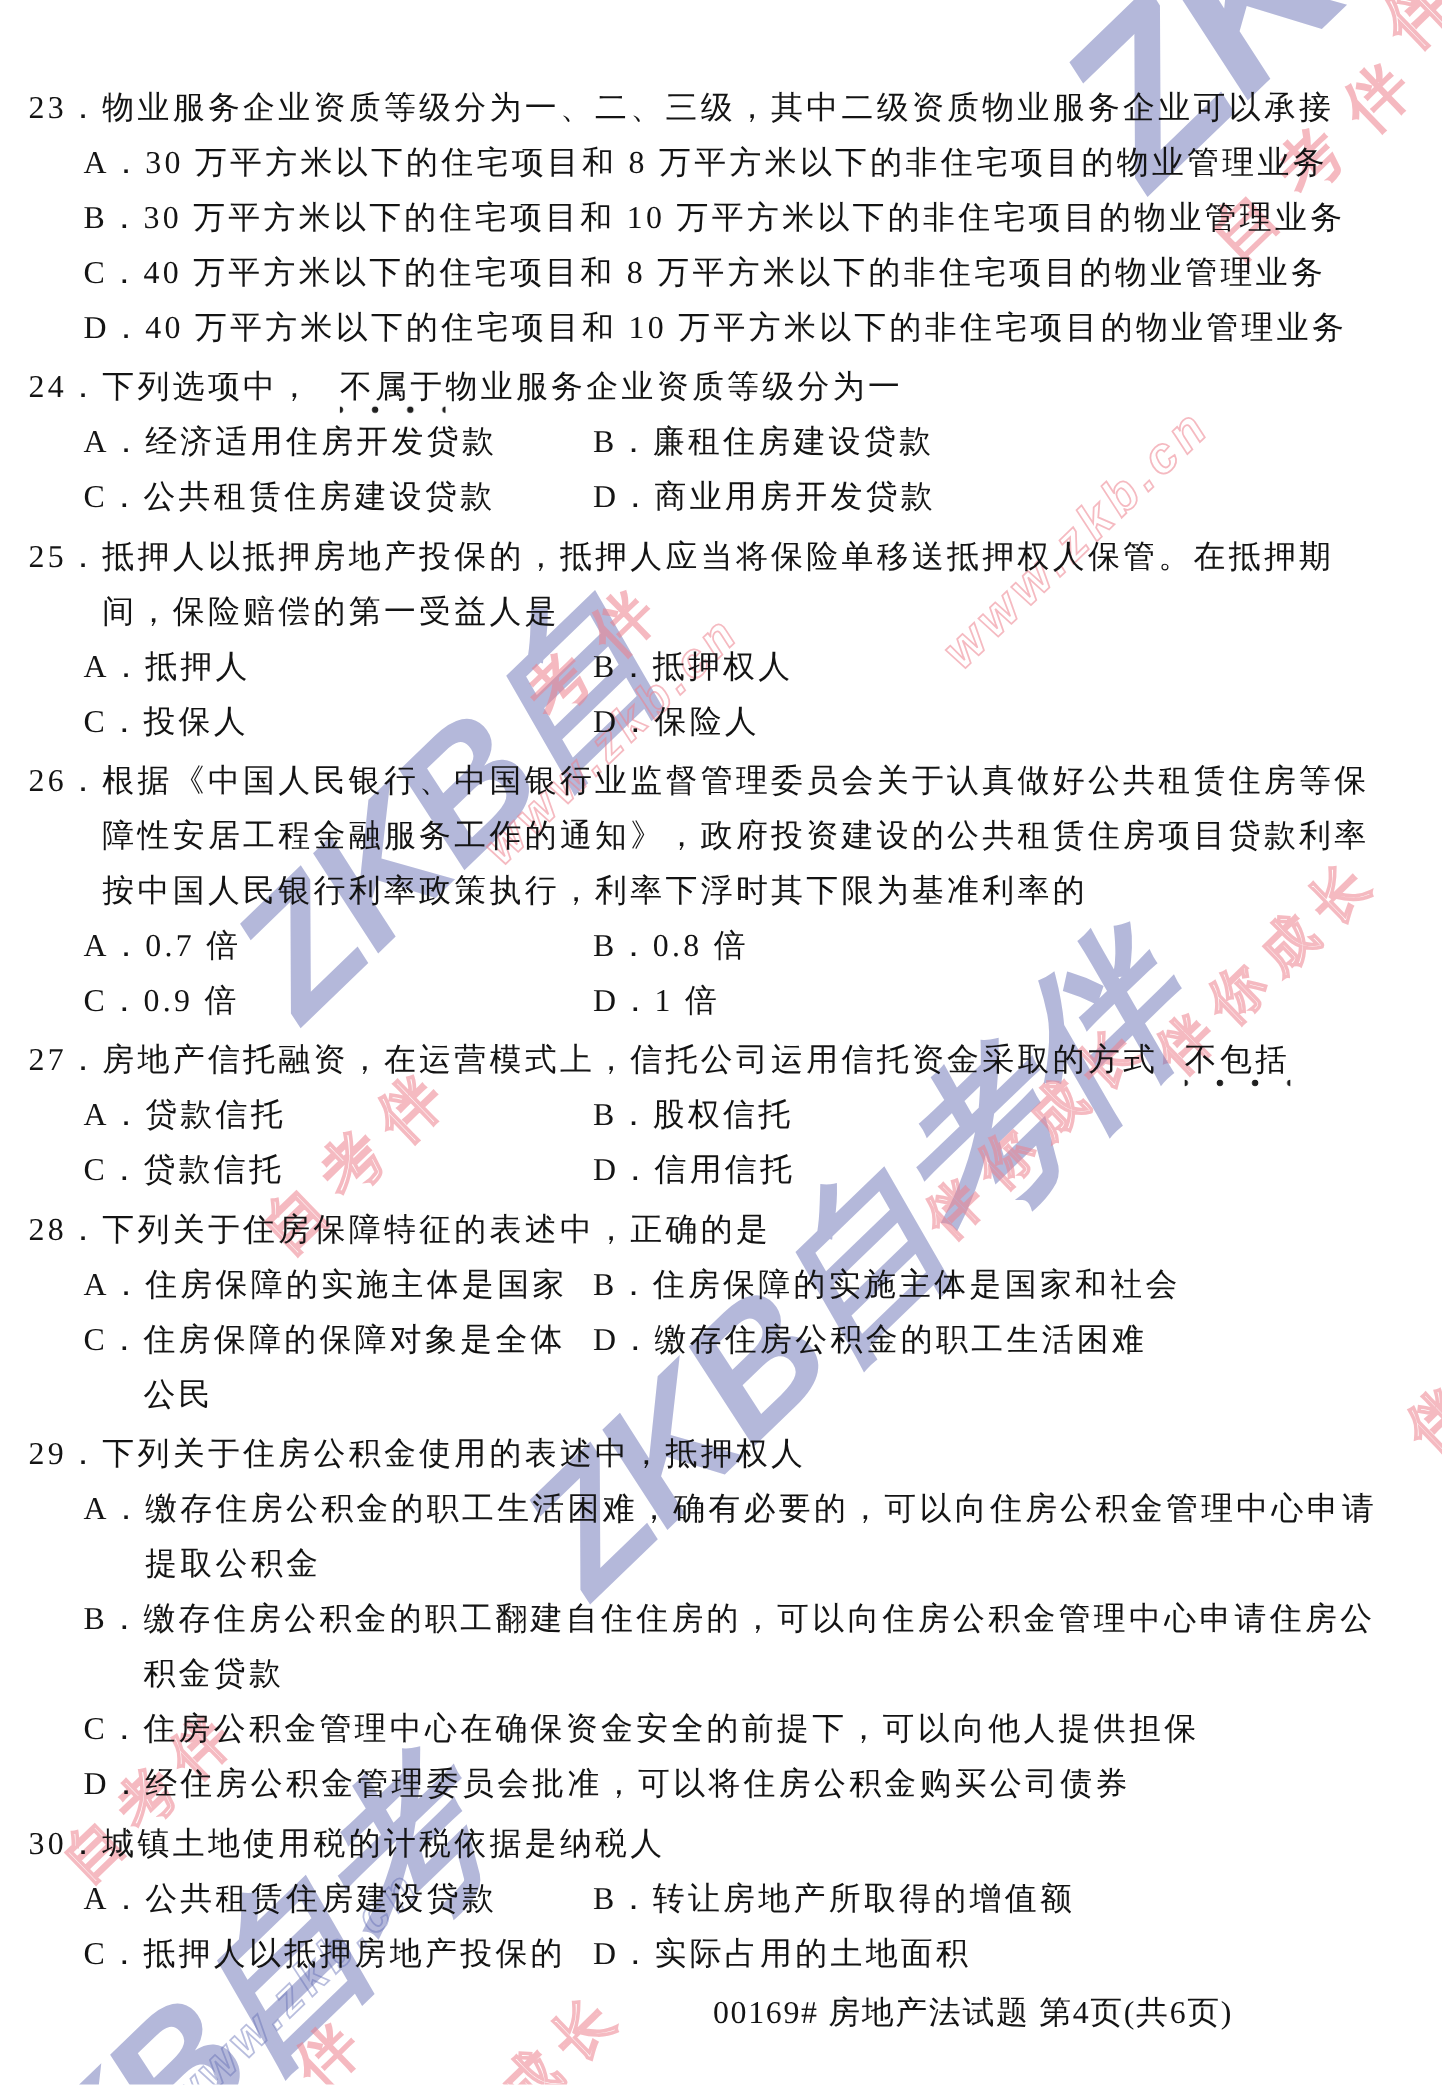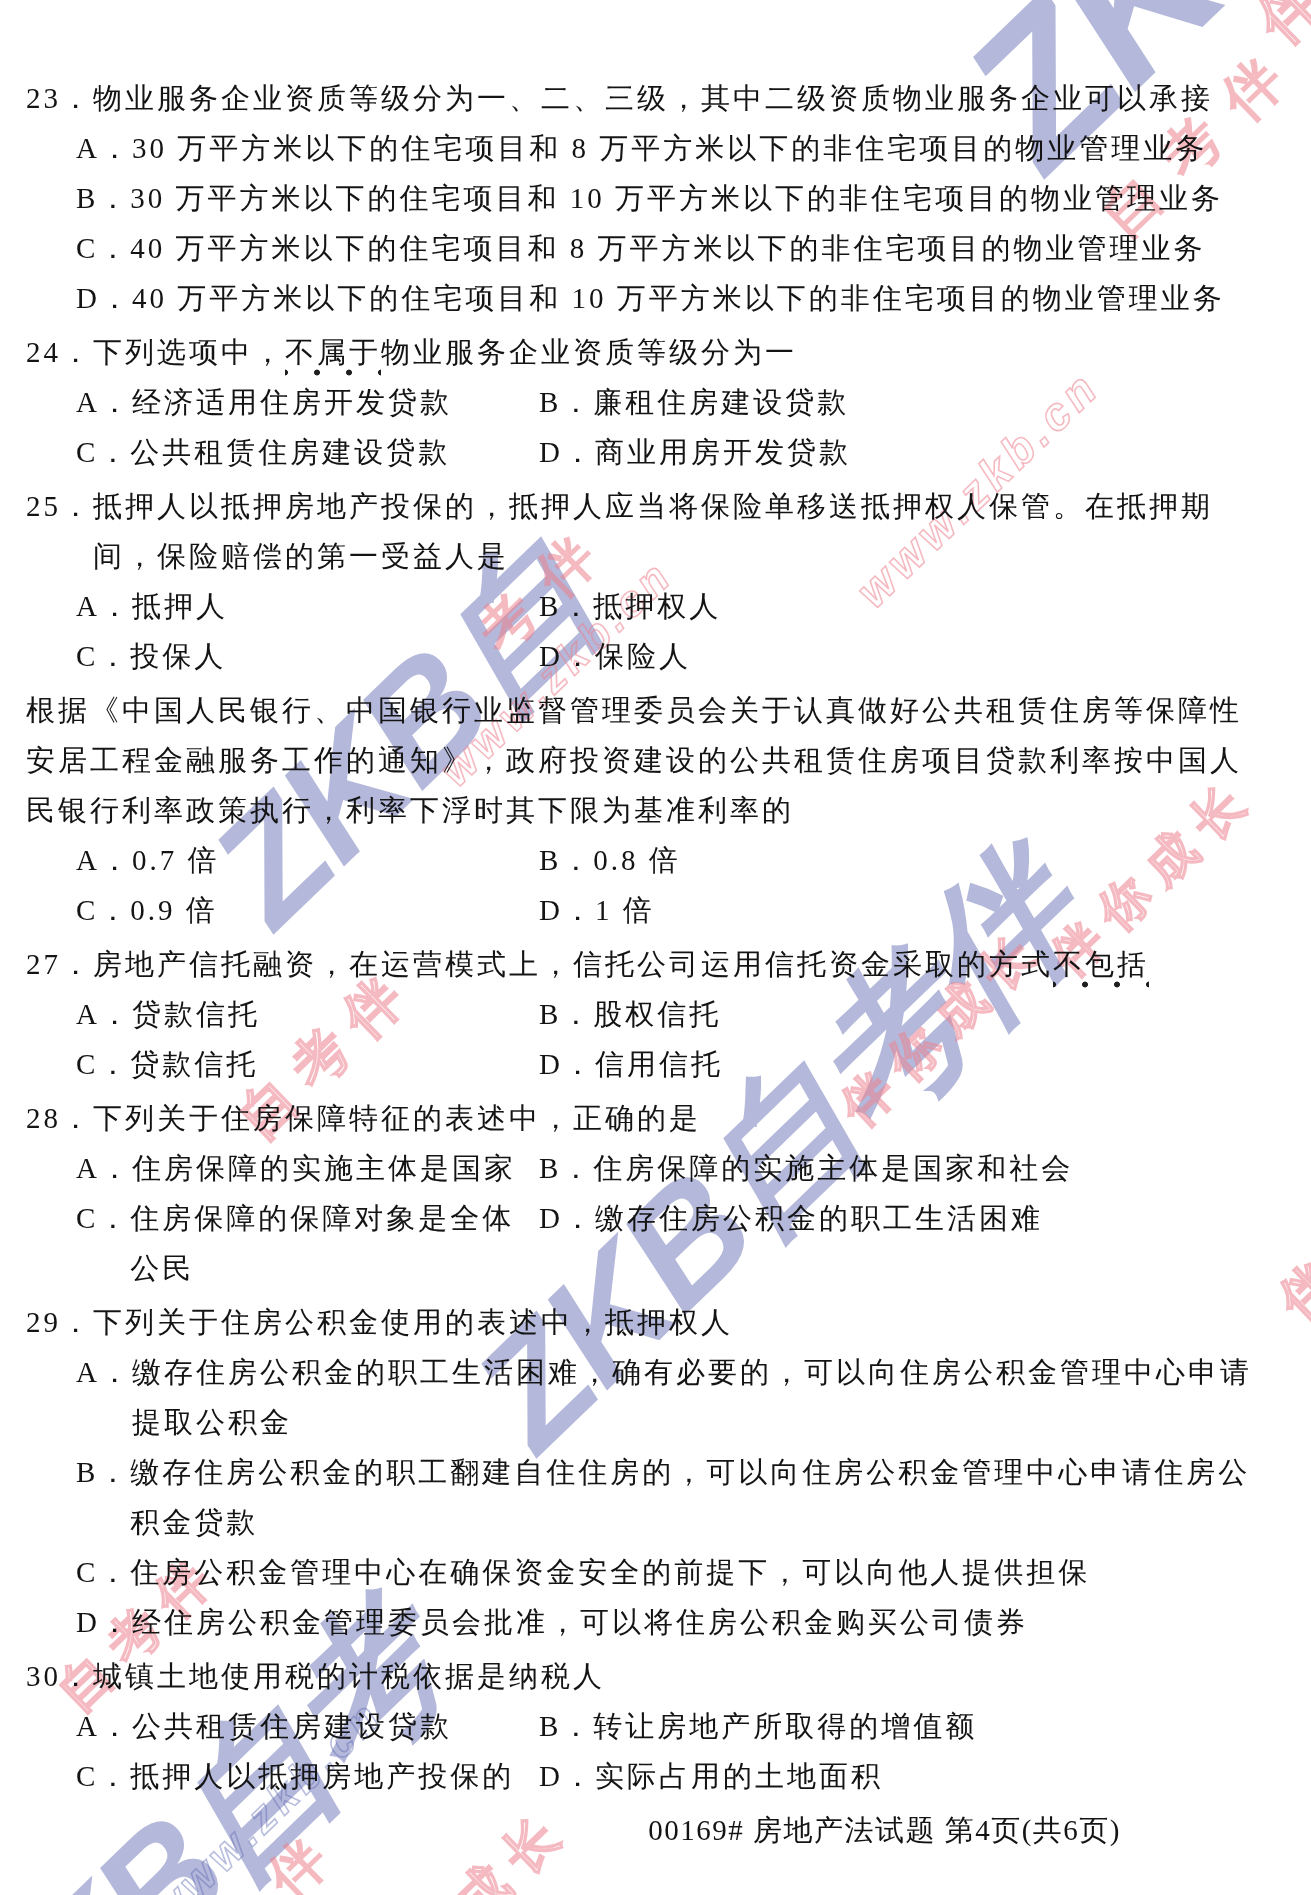--- a/index.html
+++ b/index.html
@@ -31,20 +31,21 @@
   .stemtext{flex:1;}
   .options{margin-left:50px;}
   .options.twocol{display:grid;grid-template-columns:463px 1fr;}
   .opt{display:flex;}
   .optlabel{flex:0 0 45px;}
   .opttext{flex:1;}
   .emph{
     background-image:radial-gradient(circle at 50% 50%, rgba(20,20,20,0.95) 2.6px, transparent 3.3px);
     background-size:32px 9px;background-repeat:repeat-x;background-position:16px 100%;
     padding-bottom:9px;
+    margin-left:24px;
   }
   .footer{
     text-align:right;padding-right:140px;
     font-size:29px;line-height:50px;letter-spacing:1.5px;
   }
 </style>
 </head>
 <body>
 
 <div class="wm-layer" id="wm-layer">
@@ -137,20 +138,21 @@
             <span class="opttext">投保人</span>
           </div>
           <div class="opt">
             <span class="optlabel">D．</span>
             <span class="opttext">保险人</span>
           </div>
         </div>
       </div>
       <div class="question">
         <div class="stem">
+          <span class="qnum">26．</span>
           <span class="stemtext"><span>根据《中国人民银行、中国银行业监督管理委员会关于认真做好公共租赁住房等保障性安居工程金融服务工作的通知》，政府投资建设的公共租赁住房项目贷款利率按中国人民银行利率政策执行，利率下浮时其下限为基准利率的</span></span>
         </div>
         <div class="options twocol">
           <div class="opt">
             <span class="optlabel">A．</span>
             <span class="opttext">0.7 倍</span>
           </div>
           <div class="opt">
             <span class="optlabel">B．</span>
             <span class="opttext">0.8 倍</span>

